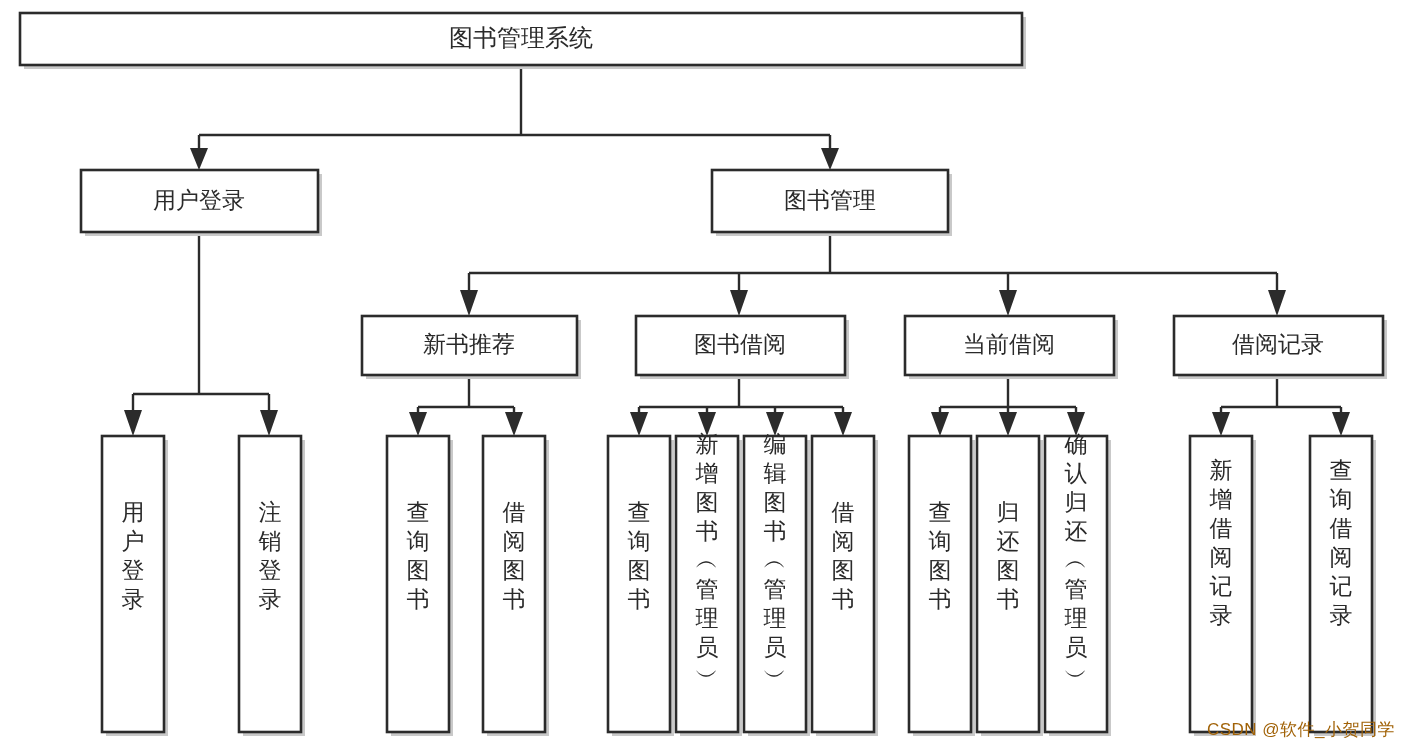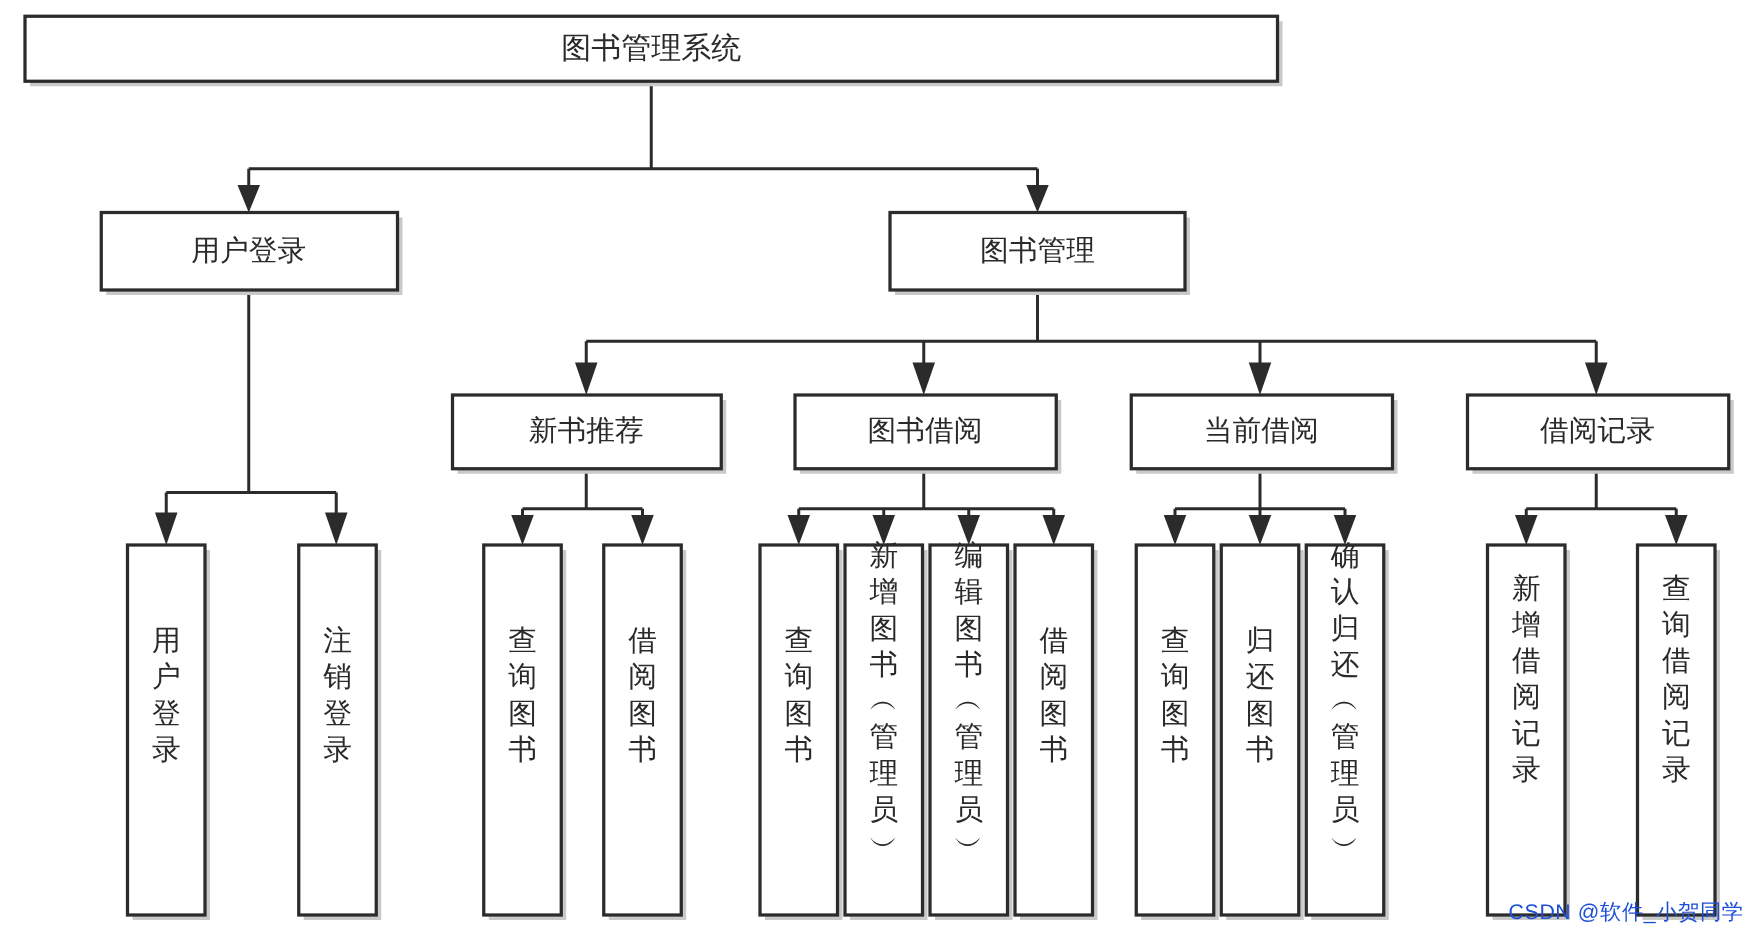--- a/index.html
+++ b/index.html
@@ -59,21 +59,21 @@
   .leaf-label {
     fill: #2a2a2a;
     font-family: "Liberation Sans", "DejaVu Sans", sans-serif;
     font-size: 23px;
     text-anchor: middle;
   }
   .watermark {
     position: absolute;
     right: 10px;
     bottom: 6px;
-    color: #1d4ed8;
+    color: #a16207;
     font-size: 17px;
     font-family: "Liberation Sans", "DejaVu Sans", sans-serif;
     letter-spacing: 0.5px;
     white-space: nowrap;
     user-select: none;
   }
 </style>
 </head>
 <body>
 

